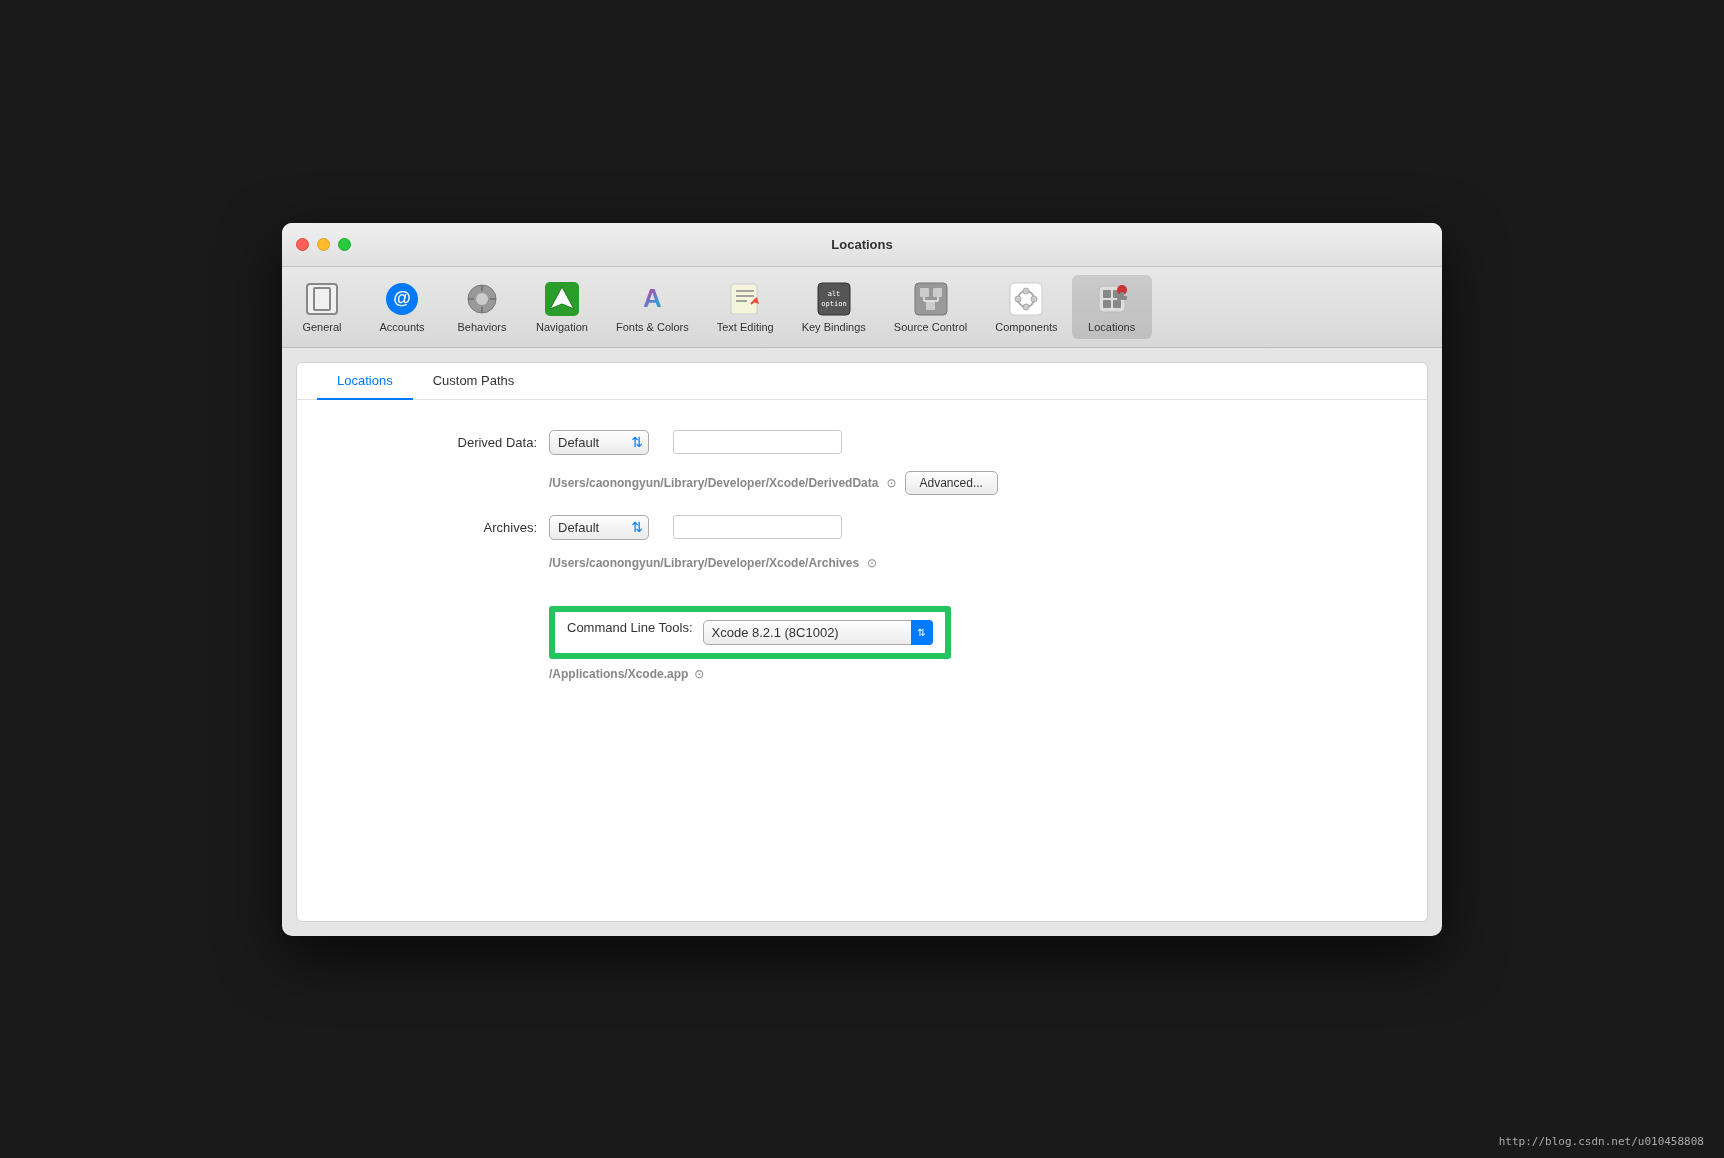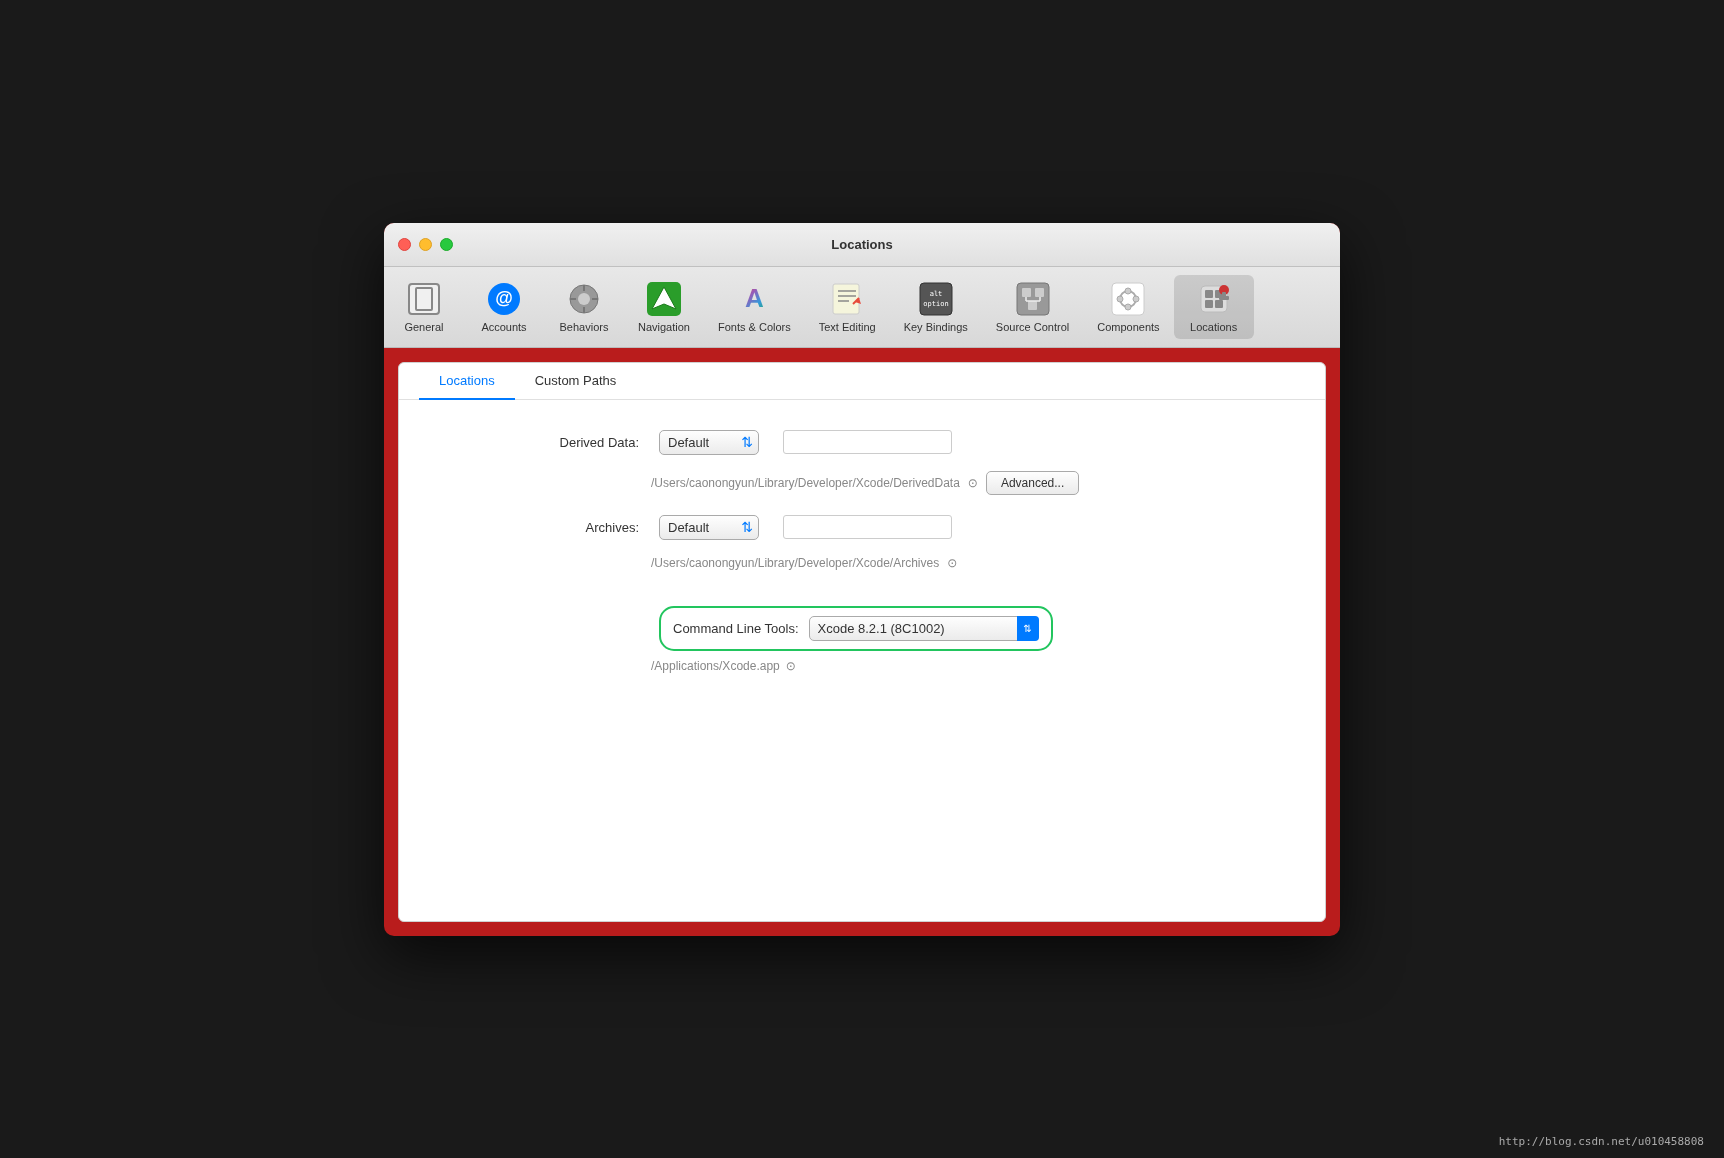--- a/index.html
+++ b/index.html
@@ -8,22 +8,22 @@
       background: #1a1a1a;
       width: 1724px;
       height: 1158px;
       display: flex;
       align-items: center;
       justify-content: center;
       font-family: -apple-system, BlinkMacSystemFont, 'Helvetica Neue', Helvetica, Arial, sans-serif;
     }
 
     .window {
-      width: 956px;
-      background: #b91c1c;
+      width: 1160px;
+      background: #e5e5e5;
       border-radius: 10px;
       box-shadow: 0 20px 60px rgba(0,0,0,0.7);
       overflow: hidden;
       position: relative;
     }
 
     
     .titlebar {
       background: linear-gradient(to bottom, #f0f0f0, #e0e0e0);
       height: 44px;
@@ -178,21 +178,21 @@
       display: flex;
       align-items: center;
       margin-bottom: 16px;
     }
 
     .form-label {
       font-size: 13px;
       color: #333;
       text-align: right;
       width: 180px;
-      margin-right: 20px;
+      margin-right: 12px;
       flex-shrink: 0;
     }
 
     .form-select-wrapper {
       display: flex;
       align-items: center;
       gap: 24px;
     }
 
     .select-container {
@@ -239,20 +239,21 @@
       display: flex;
       align-items: center;
       margin-left: 192px;
       margin-bottom: 20px;
       gap: 8px;
     }
 
     .path-text {
       font-size: 12px;
       color: #888;
+      font-weight: bold;
     }
 
     .path-arrow {
       color: #888;
       font-size: 12px;
     }
 
     .advanced-button {
       background: linear-gradient(to bottom, #fefefe, #ebebeb);
       border: 1px solid #aaa;
@@ -297,25 +298,24 @@
       border-radius: 0 4px 4px 0;
       display: flex;
       align-items: center;
       justify-content: center;
       pointer-events: none;
       color: white;
       font-size: 10px;
     }
 
     .clt-box {
-      border: 2px solid #22c55e;
-      border-radius: 15px;
+      border: 6px solid #22c55e;
+      border-radius: 3px;
       padding: 8px 12px;
       display: flex;
-      align-items: center;
       gap: 10px;
     }
 
     .app-path-row {
       margin-left: 192px;
       margin-bottom: 20px;
       display: flex;
       align-items: center;
       gap: 6px;
     }

